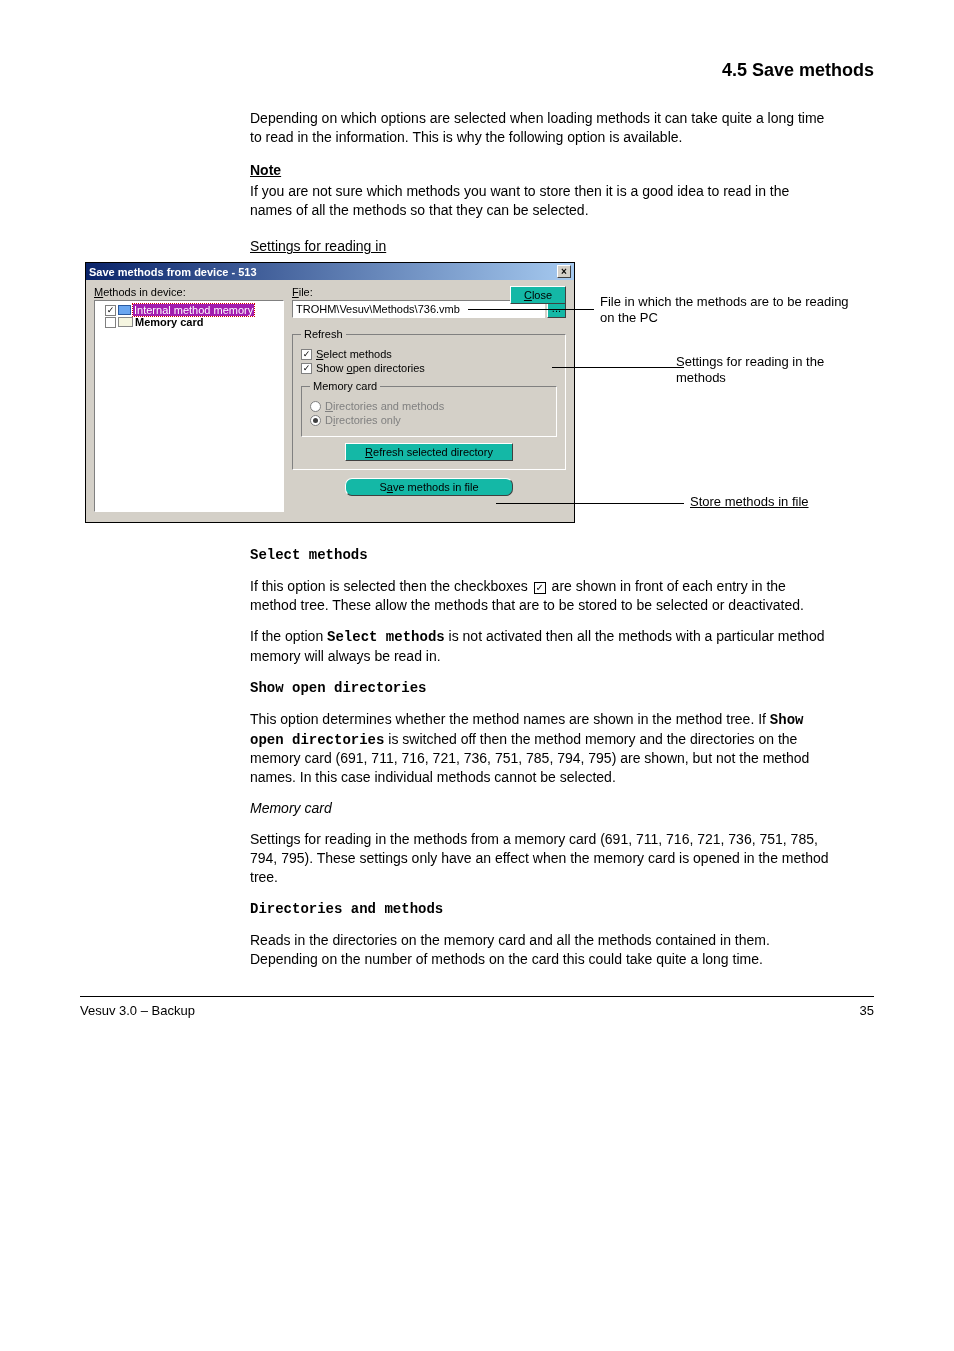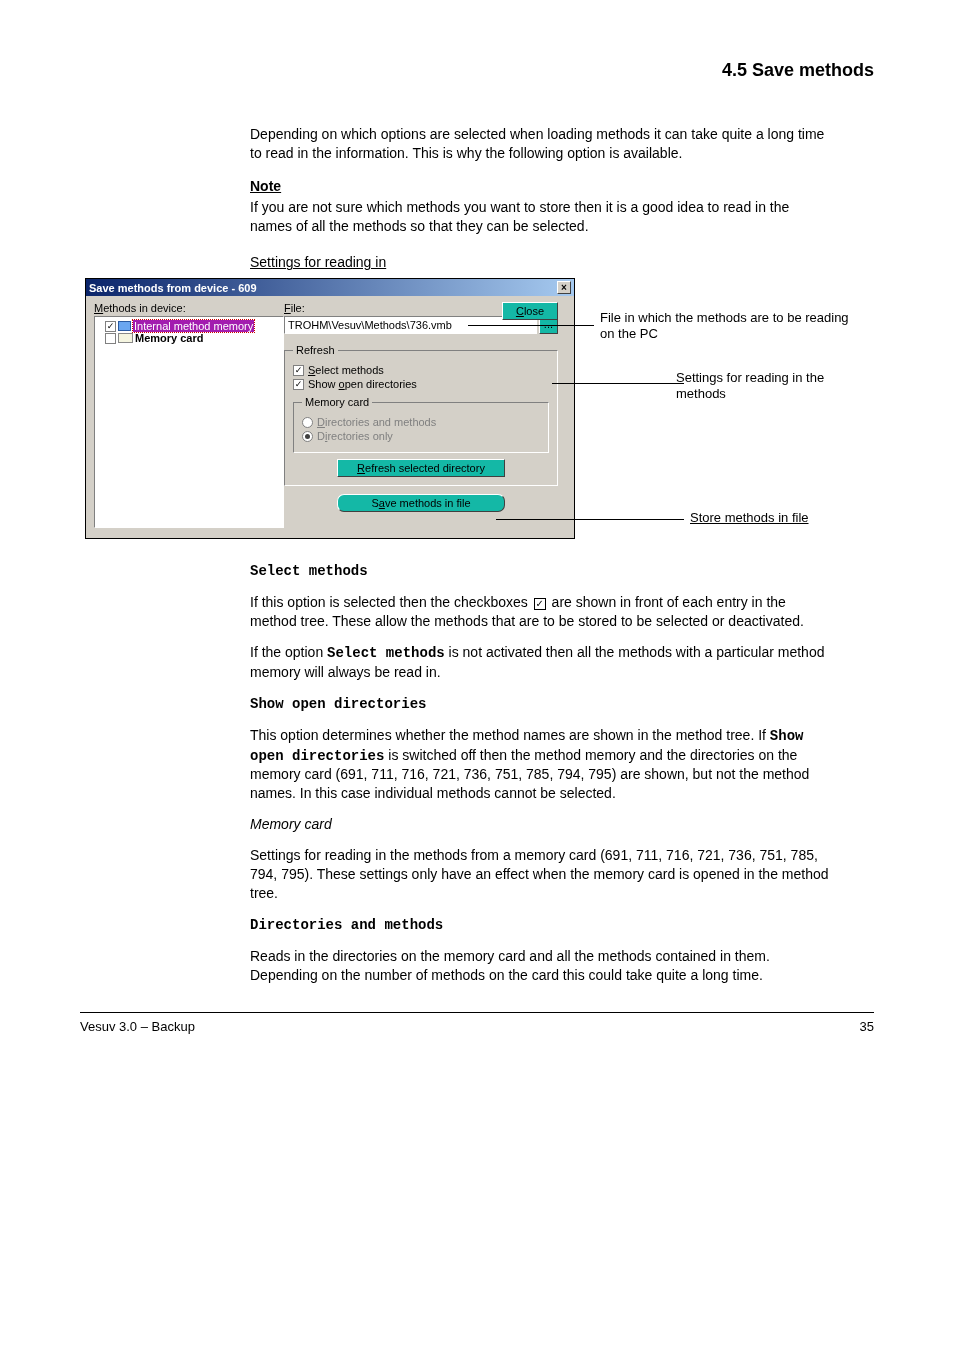--- a/index.html
+++ b/index.html
@@ -13,21 +13,21 @@
   }
   .page {
     padding: 60px 80px 40px 80px;
     position: relative;
   }
   .header-right {
     text-align: right;
     font-family: "Arial Black", Arial, sans-serif;
     font-weight: 900;
     font-size: 18px;
-    margin-bottom: 44px;
+    margin-bottom: 28px;
   }
   .body-col {
     margin-left: 170px;
     width: 580px;
     font-size: 14px;
     line-height: 1.35;
   }
   .body-col p { margin: 0 0 14px 0; }
   .body-col .note-head {
     font-weight: bold;
@@ -72,22 +72,23 @@
     color: #000;
     text-align: center;
     line-height: 11px;
     border: 1px solid #fff;
     border-right-color: #404040;
     border-bottom-color: #404040;
     font-weight: bold;
     font-size: 10px;
   }
   .dialog-body {
-    padding: 6px 16px 10px 8px;
+    padding: 6px 8px 10px 8px;
     display: flex;
+    gap: 8px;
   }
   .left-pane { flex: 0 0 190px; }
   .right-pane { flex: 1; position: relative; }
   .field-label { margin-bottom: 2px; }
   .treebox {
     background: #fff;
     border: 1px solid #808080;
     border-right-color: #fff; border-bottom-color: #fff;
     height: 212px;
     padding: 3px 2px;
@@ -189,21 +190,21 @@
     <p>Depending on which options are selected when loading methods it can take quite a long time to read in the information. This is why the following option is available.</p>
     <p class="note-head">Note</p>
     <p class="note-text">If you are not sure which methods you want to store then it is a good idea to read in the names of all the methods so that they can be selected.</p>
     <p class="sub-head">Settings for reading in</p>
   </div>
 
   <div class="shot-wrap">
 
     <div class="dialog">
       <div class="titlebar">
-        <span>Save methods from device - 609</span>
+        <span>Save methods from device - 513</span>
         <span class="close">×</span>
       </div>
       <div class="dialog-body">
 
         <div class="left-pane">
           <div class="field-label"><span style="text-decoration:underline">M</span><span>ethods in device:</span></div>
           <div class="treebox">
             <div class="tree-row indent">
               <span class="chk">✓</span>
               <span class="folder-int"></span>

